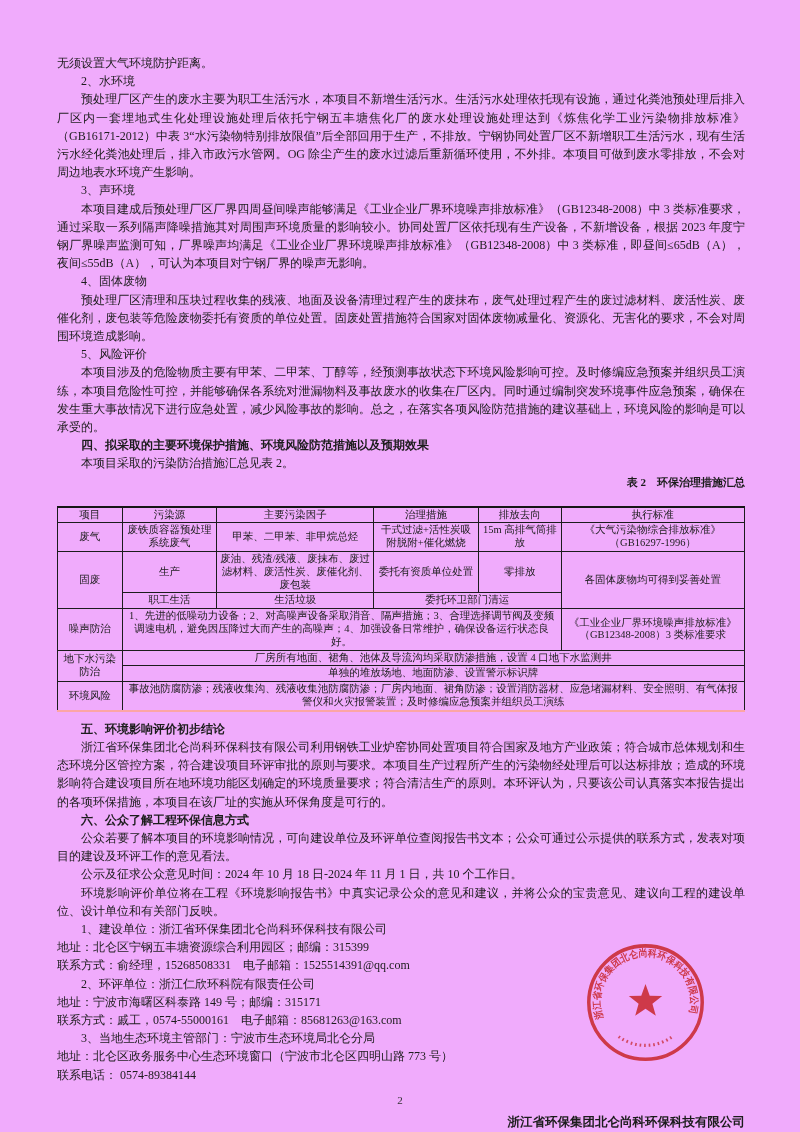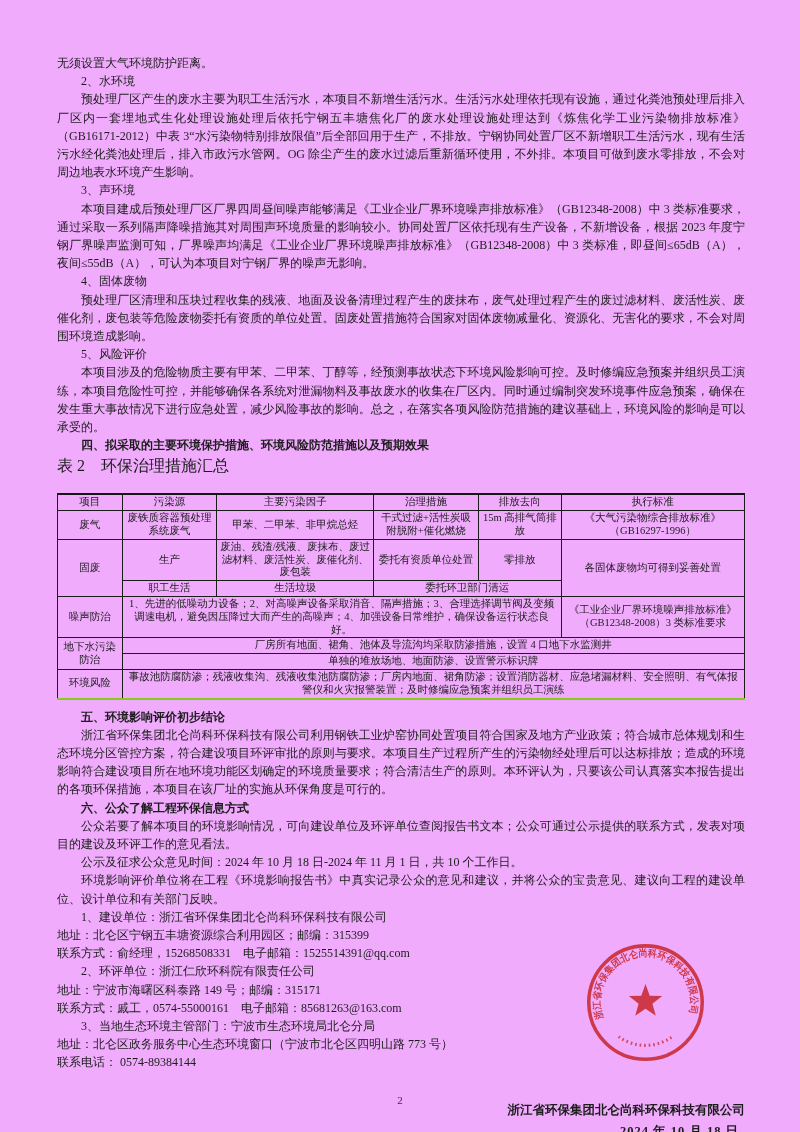--- a/index.html
+++ b/index.html
@@ -5,25 +5,25 @@
   html,body{margin:0;padding:0;background:#e8e8e8;}
   .doc-page{
     width:800px;height:1132px;background:#f0abfc;position:relative;
     font-family:"Liberation Serif","DejaVu Serif",serif;color:#1c1c1c;
     margin:0 auto;overflow:hidden;
   }
   .content{position:absolute;left:57px;top:54px;width:688px;}
   .para{margin:0;font-size:12px;line-height:18.2px;text-align:justify;}
   .indent{text-indent:2em;}
   .bold{font-weight:bold;}
-  .tbl-caption{font-size:16px;font-weight:normal;text-align:left;margin:2px 0 2px;}
+  .tbl-caption{font-size:11px;font-weight:bold;text-align:right;margin:2px 0 2px;}
   table.measures{
     width:100%;border-collapse:collapse;table-layout:fixed;
     font-size:10.5px;line-height:1.22;
-    border-top:2px solid #161616;border-bottom:2px solid #84cc16;
+    border-top:2px solid #161616;border-bottom:2px solid #fca5a5;
     margin:16px 0 8px 0;
   }
   table.measures th,table.measures td{
     border:1px solid #1c1c1c;padding:1px 2px;text-align:center;
     font-weight:normal;vertical-align:middle;
   }
   table.measures td.left{text-align:center;}
   .sec-gap{margin-top:6px;}
   .signature{margin-top:28px;text-align:right;font-weight:bold;}
   .sig-line{font-size:12.5px;line-height:21px;margin:0;}
@@ -42,20 +42,21 @@
     <p class="para">无须设置大气环境防护距离。</p>
     <p class="para indent">2、水环境</p>
     <p class="para indent">预处理厂区产生的废水主要为职工生活污水，本项目不新增生活污水。生活污水处理依托现有设施，通过化粪池预处理后排入厂区内一套埋地式生化处理设施处理后依托宁钢五丰塘焦化厂的废水处理设施处理达到《炼焦化学工业污染物排放标准》（GB16171-2012）中表 3“水污染物特别排放限值”后全部回用于生产，不排放。宁钢协同处置厂区不新增职工生活污水，现有生活污水经化粪池处理后，排入市政污水管网。OG 除尘产生的废水过滤后重新循环使用，不外排。本项目可做到废水零排放，不会对周边地表水环境产生影响。</p>
     <p class="para indent">3、声环境</p>
     <p class="para indent">本项目建成后预处理厂区厂界四周昼间噪声能够满足《工业企业厂界环境噪声排放标准》（GB12348-2008）中 3 类标准要求，通过采取一系列隔声降噪措施其对周围声环境质量的影响较小。协同处置厂区依托现有生产设备，不新增设备，根据 2023 年度宁钢厂界噪声监测可知，厂界噪声均满足《工业企业厂界环境噪声排放标准》（GB12348-2008）中 3 类标准，即昼间≤65dB（A），夜间≤55dB（A），可认为本项目对宁钢厂界的噪声无影响。</p>
     <p class="para indent">4、固体废物</p>
     <p class="para indent">预处理厂区清理和压块过程收集的残液、地面及设备清理过程产生的废抹布，废气处理过程产生的废过滤材料、废活性炭、废催化剂，废包装等危险废物委托有资质的单位处置。固废处置措施符合国家对固体废物减量化、资源化、无害化的要求，不会对周围环境造成影响。</p>
     <p class="para indent">5、风险评价</p>
     <p class="para indent">本项目涉及的危险物质主要有甲苯、二甲苯、丁醇等，经预测事故状态下环境风险影响可控。及时修编应急预案并组织员工演练，本项目危险性可控，并能够确保各系统对泄漏物料及事故废水的收集在厂区内。同时通过编制突发环境事件应急预案，确保在发生重大事故情况下进行应急处置，减少风险事故的影响。总之，在落实各项风险防范措施的建议基础上，环境风险的影响是可以承受的。</p>
     <p class="para indent bold">四、拟采取的主要环境保护措施、环境风险防范措施以及预期效果</p>
+    <p class="para indent">本项目采取的污染防治措施汇总见表 2。</p>
 
     <div class="tbl-caption">表 2　环保治理措施汇总</div>
 
     <table class="measures">
       <colgroup>
         <col style="width:9.4%">
           <col style="width:13.8%">
           <col style="width:22.8%">
         <col style="width:15.3%">
           <col style="width:12%">

